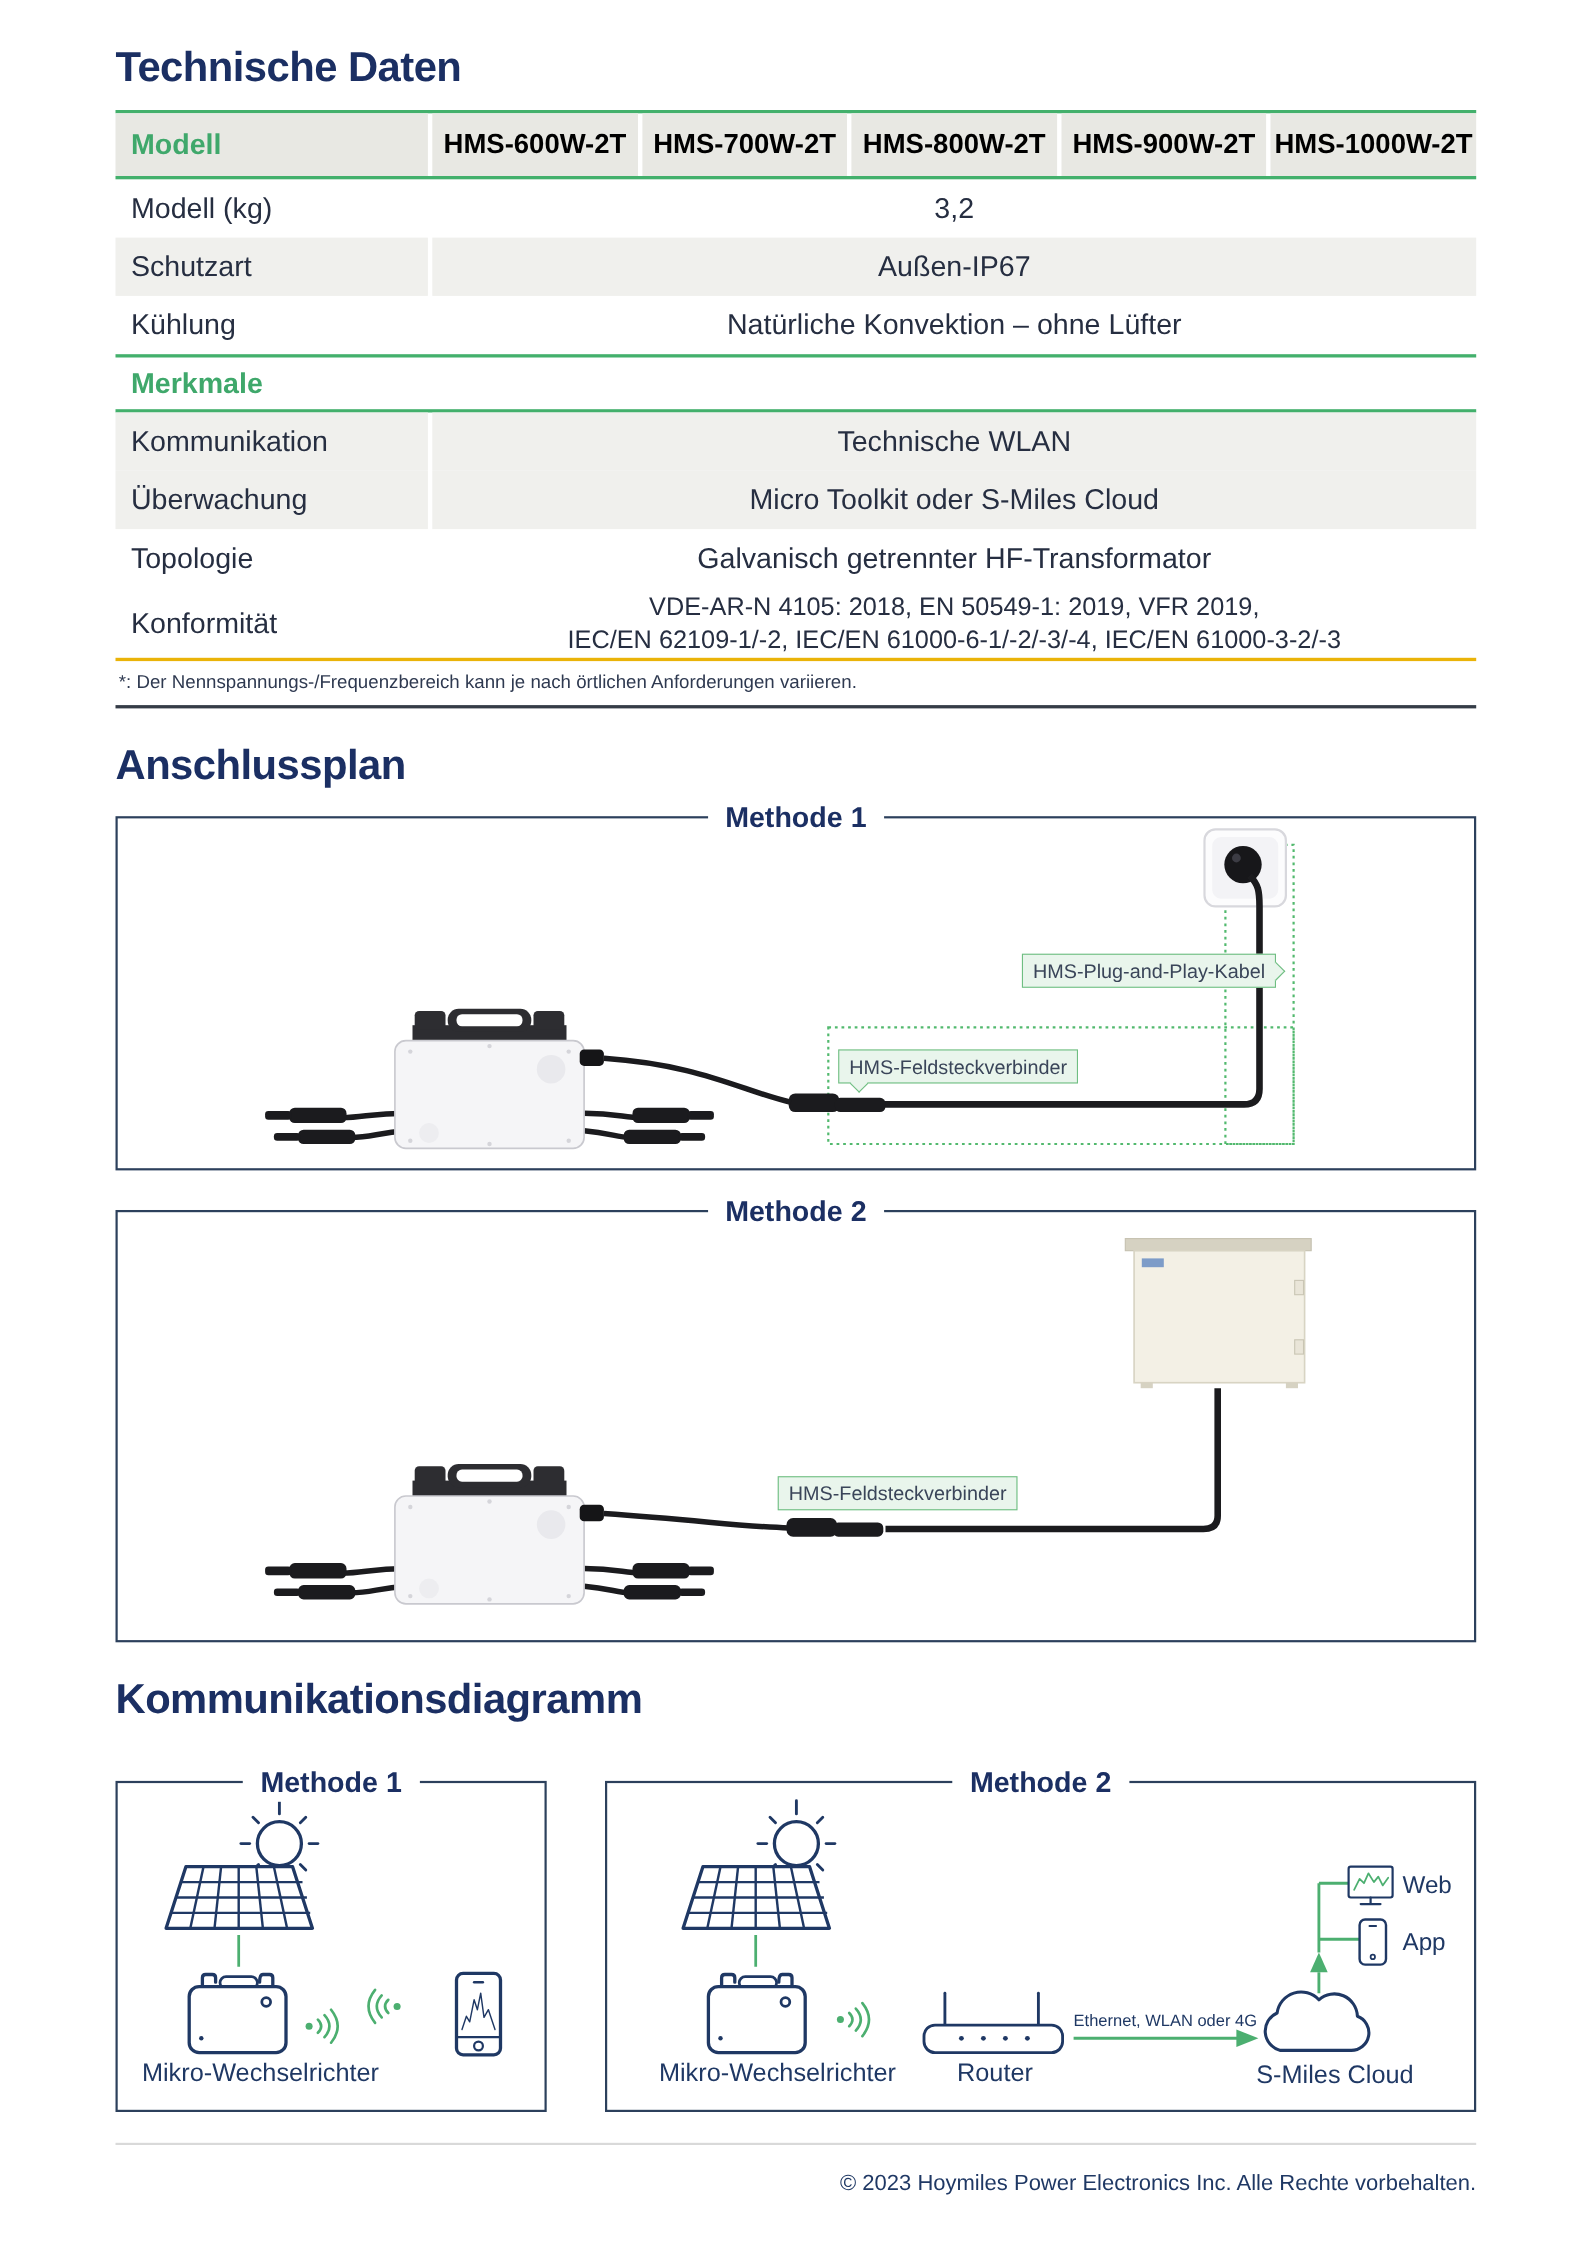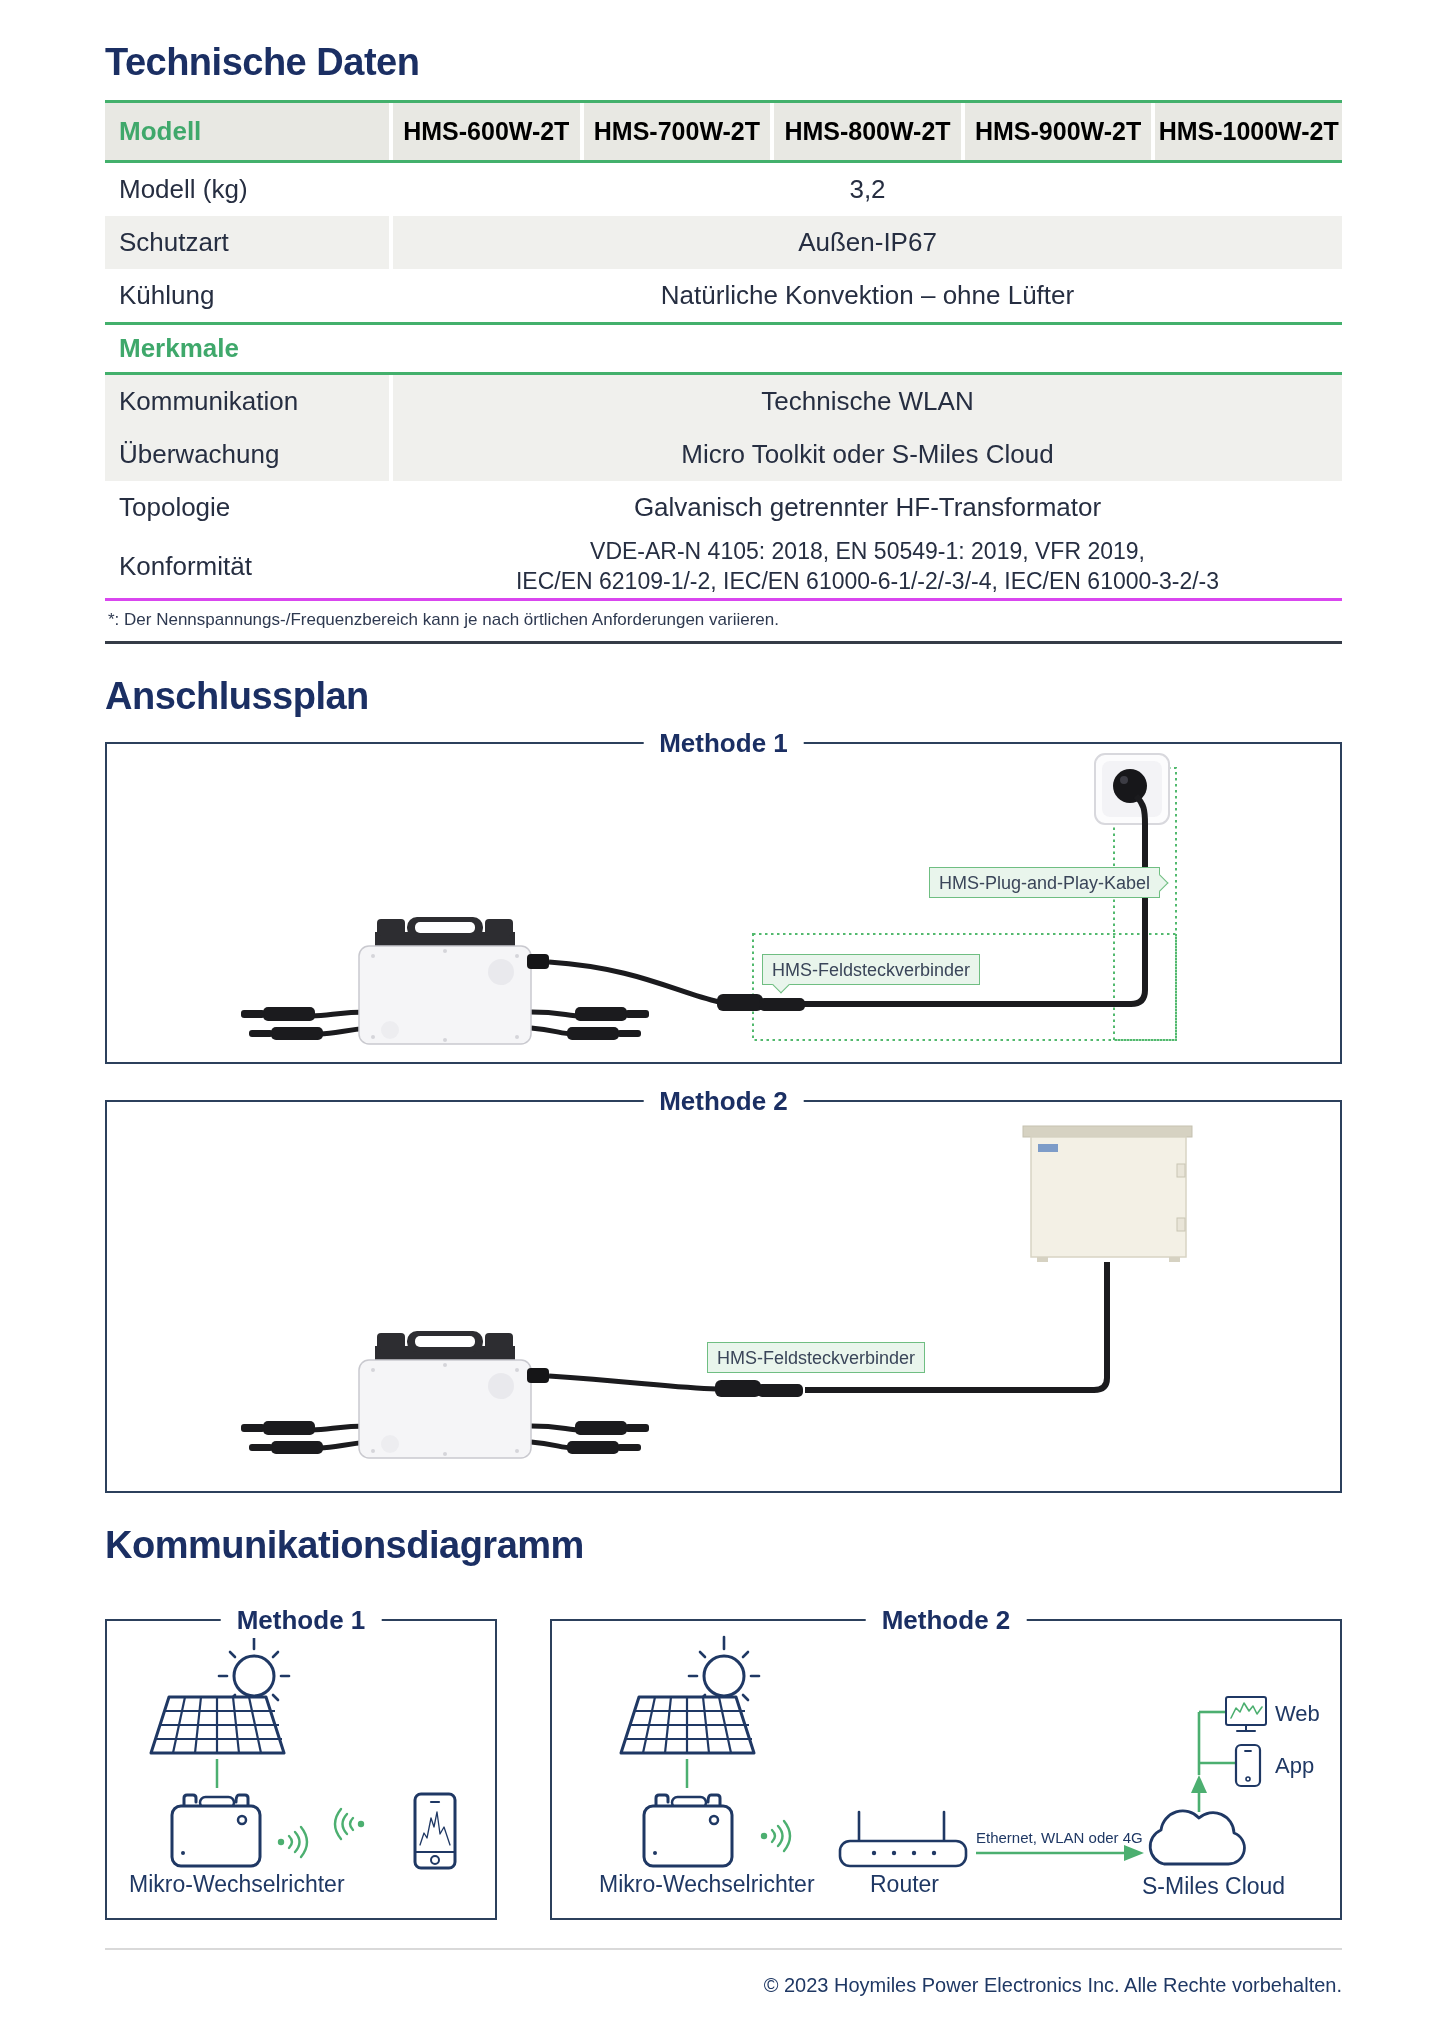--- a/index.html
+++ b/index.html
@@ -14,21 +14,21 @@
   .th-label{width:284px;margin-right:4px;background:#e8e8e3;display:flex;align-items:center;padding-left:14px;box-sizing:border-box;color:#3fa86b;font-weight:700;font-size:26px;}
   .mh{flex:1;margin-right:4px;background:#e8e8e3;display:flex;align-items:center;justify-content:center;color:#000000;font-weight:700;font-size:25px;}
   .mh:last-child{margin-right:0;}
   .trow{display:flex;height:53px;}
   .trow.tall{height:64px;}
   .tl{width:284px;margin-right:4px;display:flex;align-items:center;padding-left:14px;box-sizing:border-box;font-size:26px;color:#262e41;}
   .tv{flex:1;display:flex;flex-direction:column;justify-content:center;text-align:center;font-size:26px;color:#262e41;}
   .trow.tall .tv{font-size:23px;line-height:30px;}
   .trow.shaded .tl,.trow.shaded .tv{background:#f0f0ed;}
   .merkmale{height:53px;display:flex;align-items:center;padding-left:14px;box-sizing:border-box;color:#3fa86b;font-weight:700;font-size:26px;border-top:3px solid #43b06c;border-bottom:3px solid #43b06c;}
-  .footnote{border-top:3px solid #d946ef;border-bottom:3px solid #353c47;font-size:17px;color:#2e3950;padding:9px 0 11px 3px;}
+  .footnote{border-top:3px solid #eab308;border-bottom:3px solid #353c47;font-size:17px;color:#2e3950;padding:9px 0 11px 3px;}
 
   
   .dbox{position:relative;width:1237px;margin-left:105px;border:2px solid #2c405c;background:#fff;box-sizing:border-box;}
   #m1{height:322px;margin-top:2px;}
   #m2{height:393px;margin-top:36px;}
   .cap{position:absolute;top:-19px;left:50%;transform:translateX(-50%);background:#fff;padding:0 16px;font-size:26px;line-height:36px;font-weight:700;color:#1b2f63;white-space:nowrap;z-index:3;}
   .dsvg{position:absolute;left:0;top:0;width:100%;height:100%;}
 
   .tag{position:absolute;background:#e9f5ec;border:1.5px solid #6fbe82;color:#3a4559;font-size:18px;line-height:1;padding:6px 9px 5px 9px;white-space:nowrap;z-index:2;}
   .ptr-r{position:absolute;right:-7px;top:50%;width:11px;height:11px;background:#e9f5ec;border-top:1.5px solid #6fbe82;border-right:1.5px solid #6fbe82;transform:translateY(-50%) rotate(45deg);}

